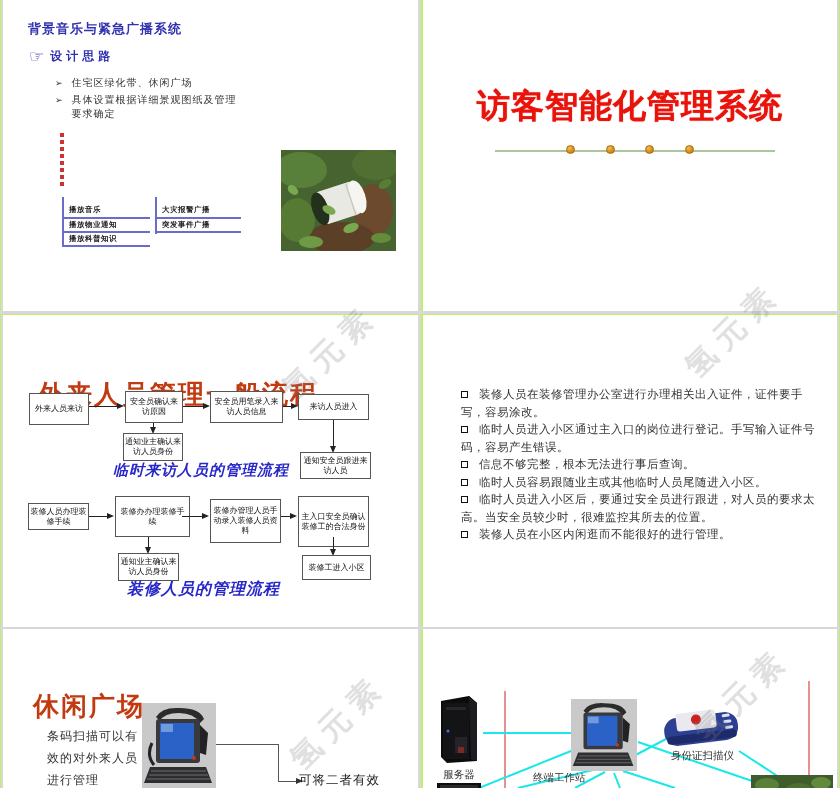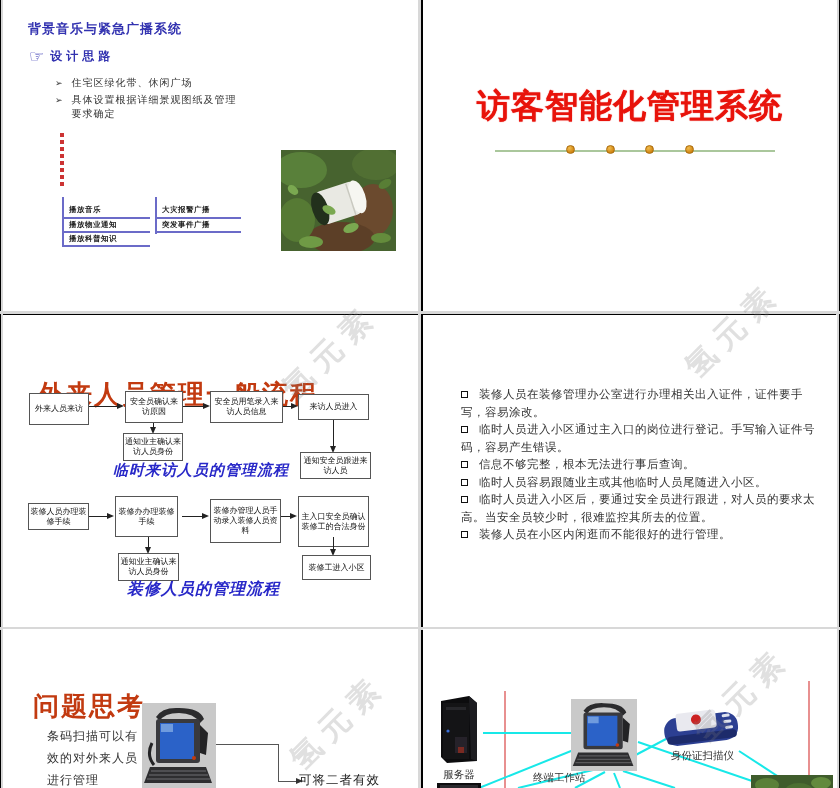--- a/index.html
+++ b/index.html
@@ -1,18 +1,18 @@
 <!DOCTYPE html>
 <html><head>
 <meta charset="utf-8">
 <style>
   * { margin:0; padding:0; box-sizing:border-box; }
   html,body { width:840px; height:788px; background:#fff; overflow:hidden;
     font-family:"Liberation Sans","DejaVu Sans",sans-serif; }
-  .canvas { position:relative; width:840px; height:788px; background:#000000; }
+  .canvas { position:relative; width:840px; height:788px; background:#bef264; }
   .abs { position:absolute; }
   .gl { position:absolute; background:#d8d8d8; }
   .slide { position:absolute; background:#fff; }
   .wm { position:absolute; transform:translate(-50%,-50%) rotate(-45deg);
     font-size:31px; font-weight:bold; letter-spacing:9px; color:rgba(125,125,125,.24); white-space:nowrap; }
   
   .s1-title { font-size:13px; font-weight:bold; color:#3232b0; letter-spacing:1px; white-space:nowrap; }
   .s1-sec { display:flex; align-items:center; color:#3232b0; }
   .s1-hand { font-size:17px; margin-right:6px; }
   .s1-seclabel { font-size:12px; font-weight:bold; letter-spacing:4px; }
@@ -142,21 +142,21 @@
     <div class="tri-d" style="left:147px;top:112px"></div>
     <div class="fbox" style="left:120px;top:118px;width:60px;height:28px">通知业主确认来访人员身份</div>
     <div class="aline" style="left:330px;top:105px;width:1px;height:26px"></div>
     <div class="tri-d" style="left:327px;top:131px"></div>
     <div class="fbox" style="left:297px;top:137px;width:71px;height:27px">通知安全员跟进来访人员</div>
     <div class="fcap" style="left:110px;top:146px;font-size:15px">临时来访人员的管理流程</div>
 
     <div class="fbox" style="left:25px;top:188px;width:61px;height:27px">装修人员办理装修手续</div>
     <div class="aline" style="left:86px;top:201px;width:18px;height:1px"></div>
     <div class="tri-r" style="left:104px;top:198px"></div>
-    <div class="fbox" style="left:112px;top:181px;width:63px;height:41px">装修办办理装修手续</div>
+    <div class="fbox" style="left:112px;top:181px;width:75px;height:41px">装修办办理装修手续</div>
     <div class="aline" style="left:179px;top:201px;width:20px;height:1px"></div>
     <div class="tri-r" style="left:199px;top:198px"></div>
     <div class="fbox" style="left:207px;top:184px;width:71px;height:44px">装修办管理人员手动录入装修人员资料</div>
     <div class="aline" style="left:278px;top:201px;width:9px;height:1px"></div>
     <div class="tri-r" style="left:287px;top:198px"></div>
     <div class="fbox" style="left:295px;top:181px;width:71px;height:51px">主入口安全员确认装修工的合法身份</div>
     <div class="aline" style="left:145px;top:222px;width:1px;height:10px"></div>
     <div class="tri-d" style="left:142px;top:232px"></div>
     <div class="fbox" style="left:115px;top:238px;width:61px;height:28px">通知业主确认来访人员身份</div>
     <div class="aline" style="left:330px;top:222px;width:1px;height:12px"></div>
@@ -170,21 +170,21 @@
       <div class="s4-item"><span class="sq"></span><span>装修人员在装修管理办公室进行办理相关出入证件，证件要手写，容易涂改。</span></div>
       <div class="s4-item"><span class="sq"></span><span>临时人员进入小区通过主入口的岗位进行登记。手写输入证件号码，容易产生错误。</span></div>
       <div class="s4-item"><span class="sq"></span><span>信息不够完整，根本无法进行事后查询。</span></div>
       <div class="s4-item"><span class="sq"></span><span>临时人员容易跟随业主或其他临时人员尾随进入小区。</span></div>
       <div class="s4-item"><span class="sq"></span><span>临时人员进入小区后，要通过安全员进行跟进，对人员的要求太高。当安全员较少时，很难监控其所去的位置。</span></div>
       <div class="s4-item"><span class="sq"></span><span>装修人员在小区内闲逛而不能很好的进行管理。</span></div>
     </div>
   </section>
 
   <section class="slide" style="left:3px;top:629px;width:415px;height:159px">
-    <div class="rt" style="left:30px;top:16px">问题思考</div>
+    <div class="rt" style="left:30px;top:16px">休闲广场</div>
     <div class="s5-note" style="left:44px;top:96px;width:94px">条码扫描可以有效的对外来人员进行管理</div>
     <div class="imgbox" style="left:139px;top:74px;width:74px;height:86px">
       <svg viewBox="0 0 74 86" preserveAspectRatio="none">
         <rect width="74" height="86" fill="#c9c9c9"></rect>
         <path d="M14 14 Q20 4 37 5 Q58 5 62 16 L58 20 Q52 10 37 10 Q22 10 18 18 Z" fill="#2b2b2d"></path>
         <rect x="14" y="16" width="44" height="44" rx="3" fill="#39393d"></rect>
         <rect x="18" y="20" width="34" height="36" fill="#2b62c8"></rect>
         <rect x="19" y="21" width="12" height="8" fill="#6f9bde"></rect>
         <path d="M58 22 L66 30 L64 52 L58 50 Z" fill="#232325"></path>
         <circle cx="52" cy="55" r="2" fill="#c23a10"></circle>

